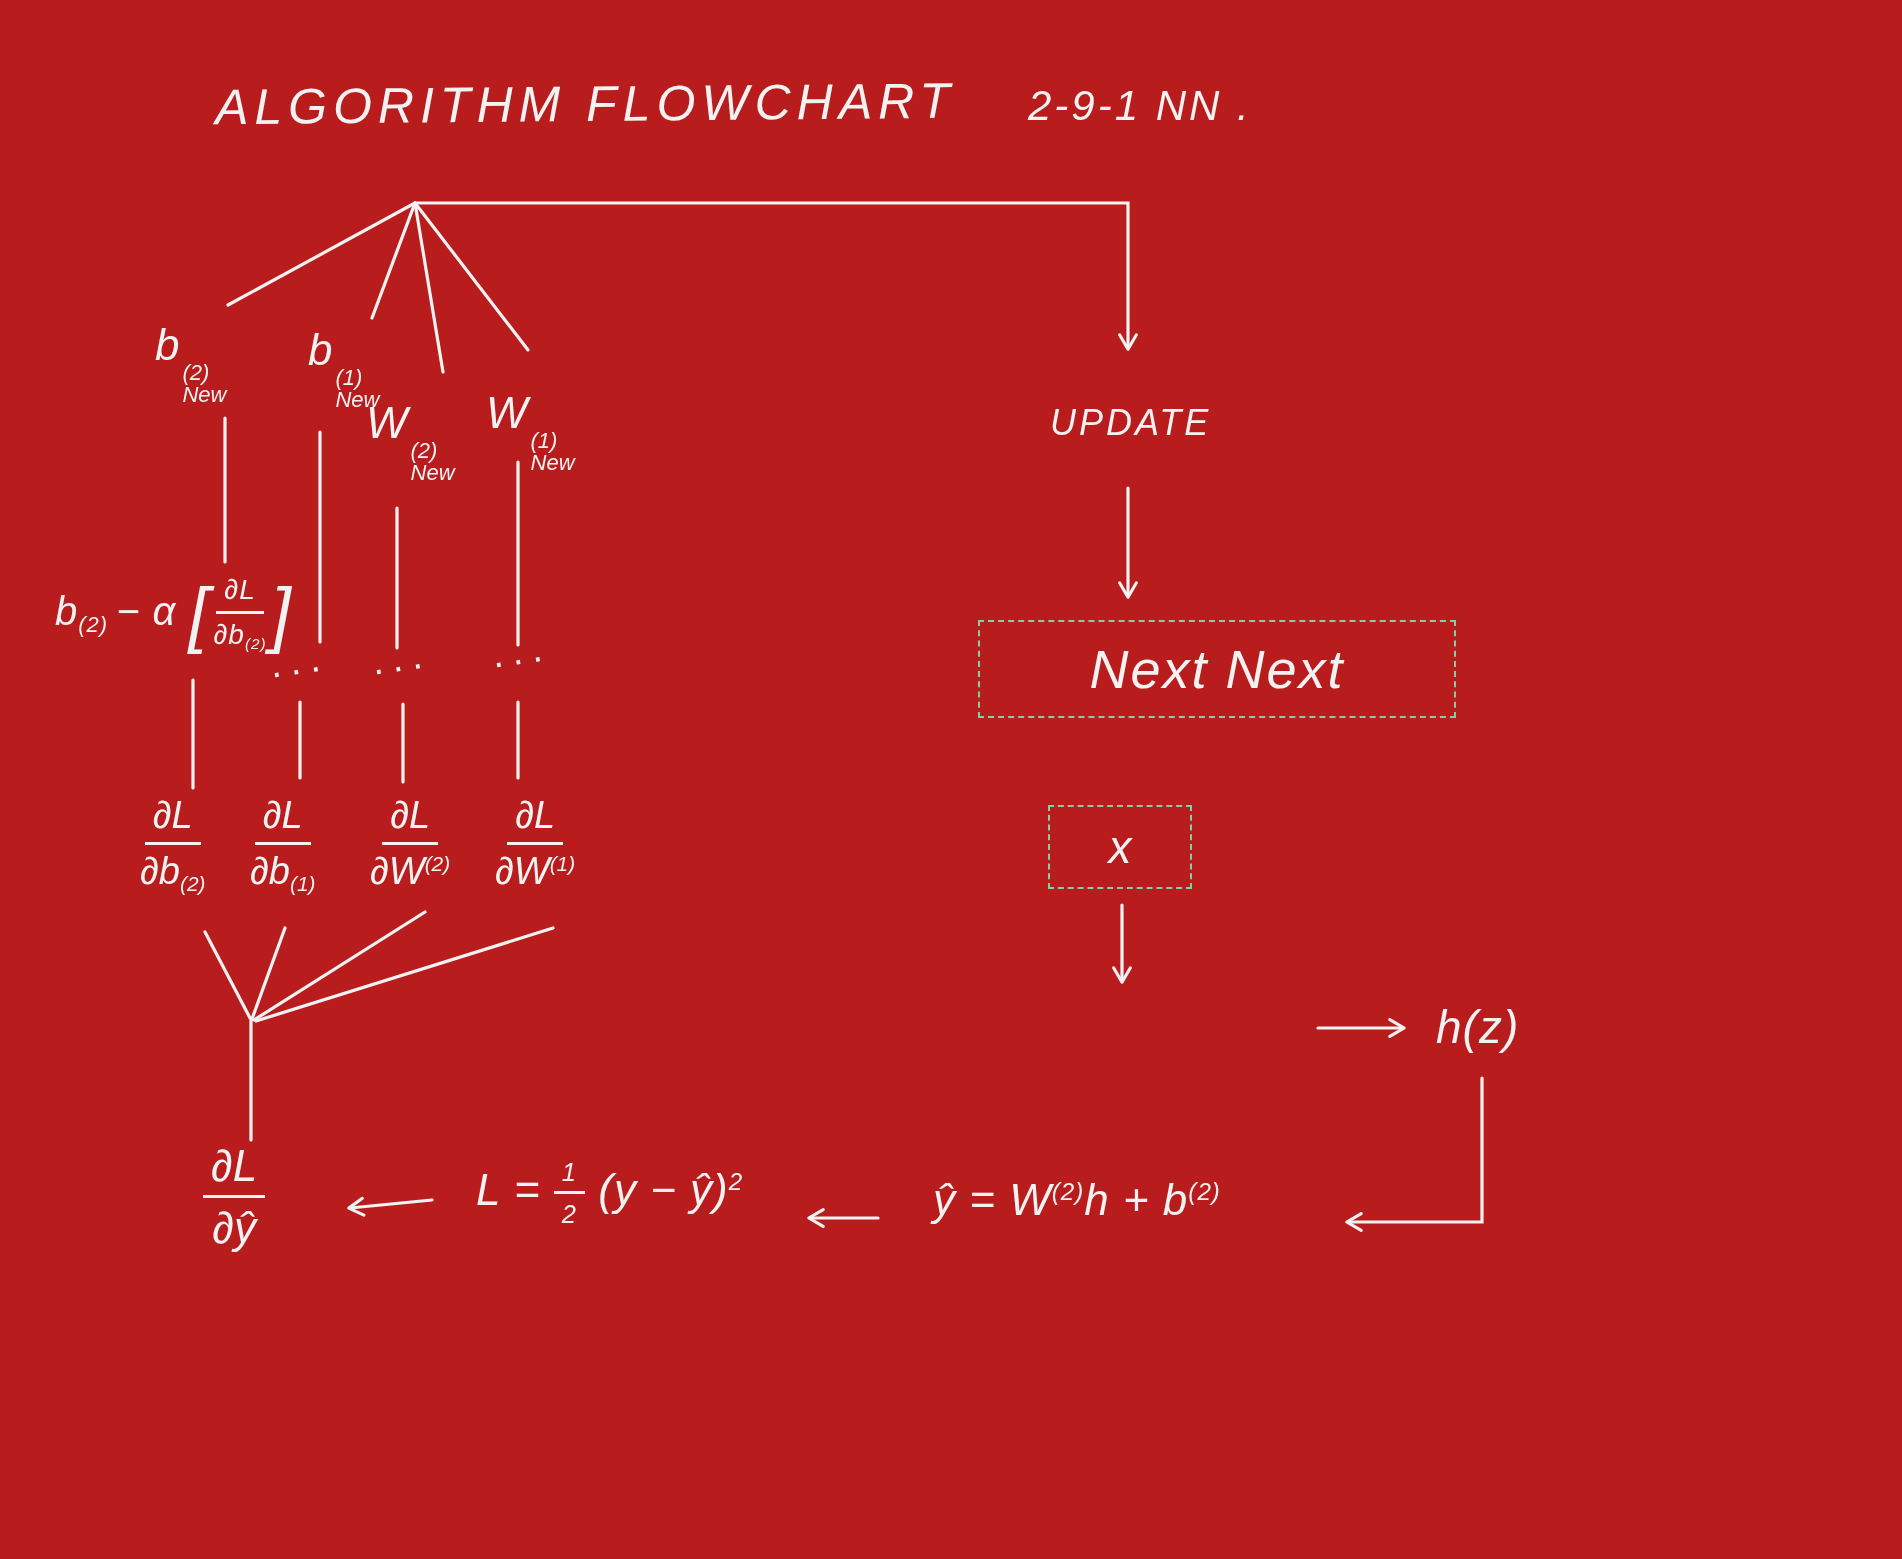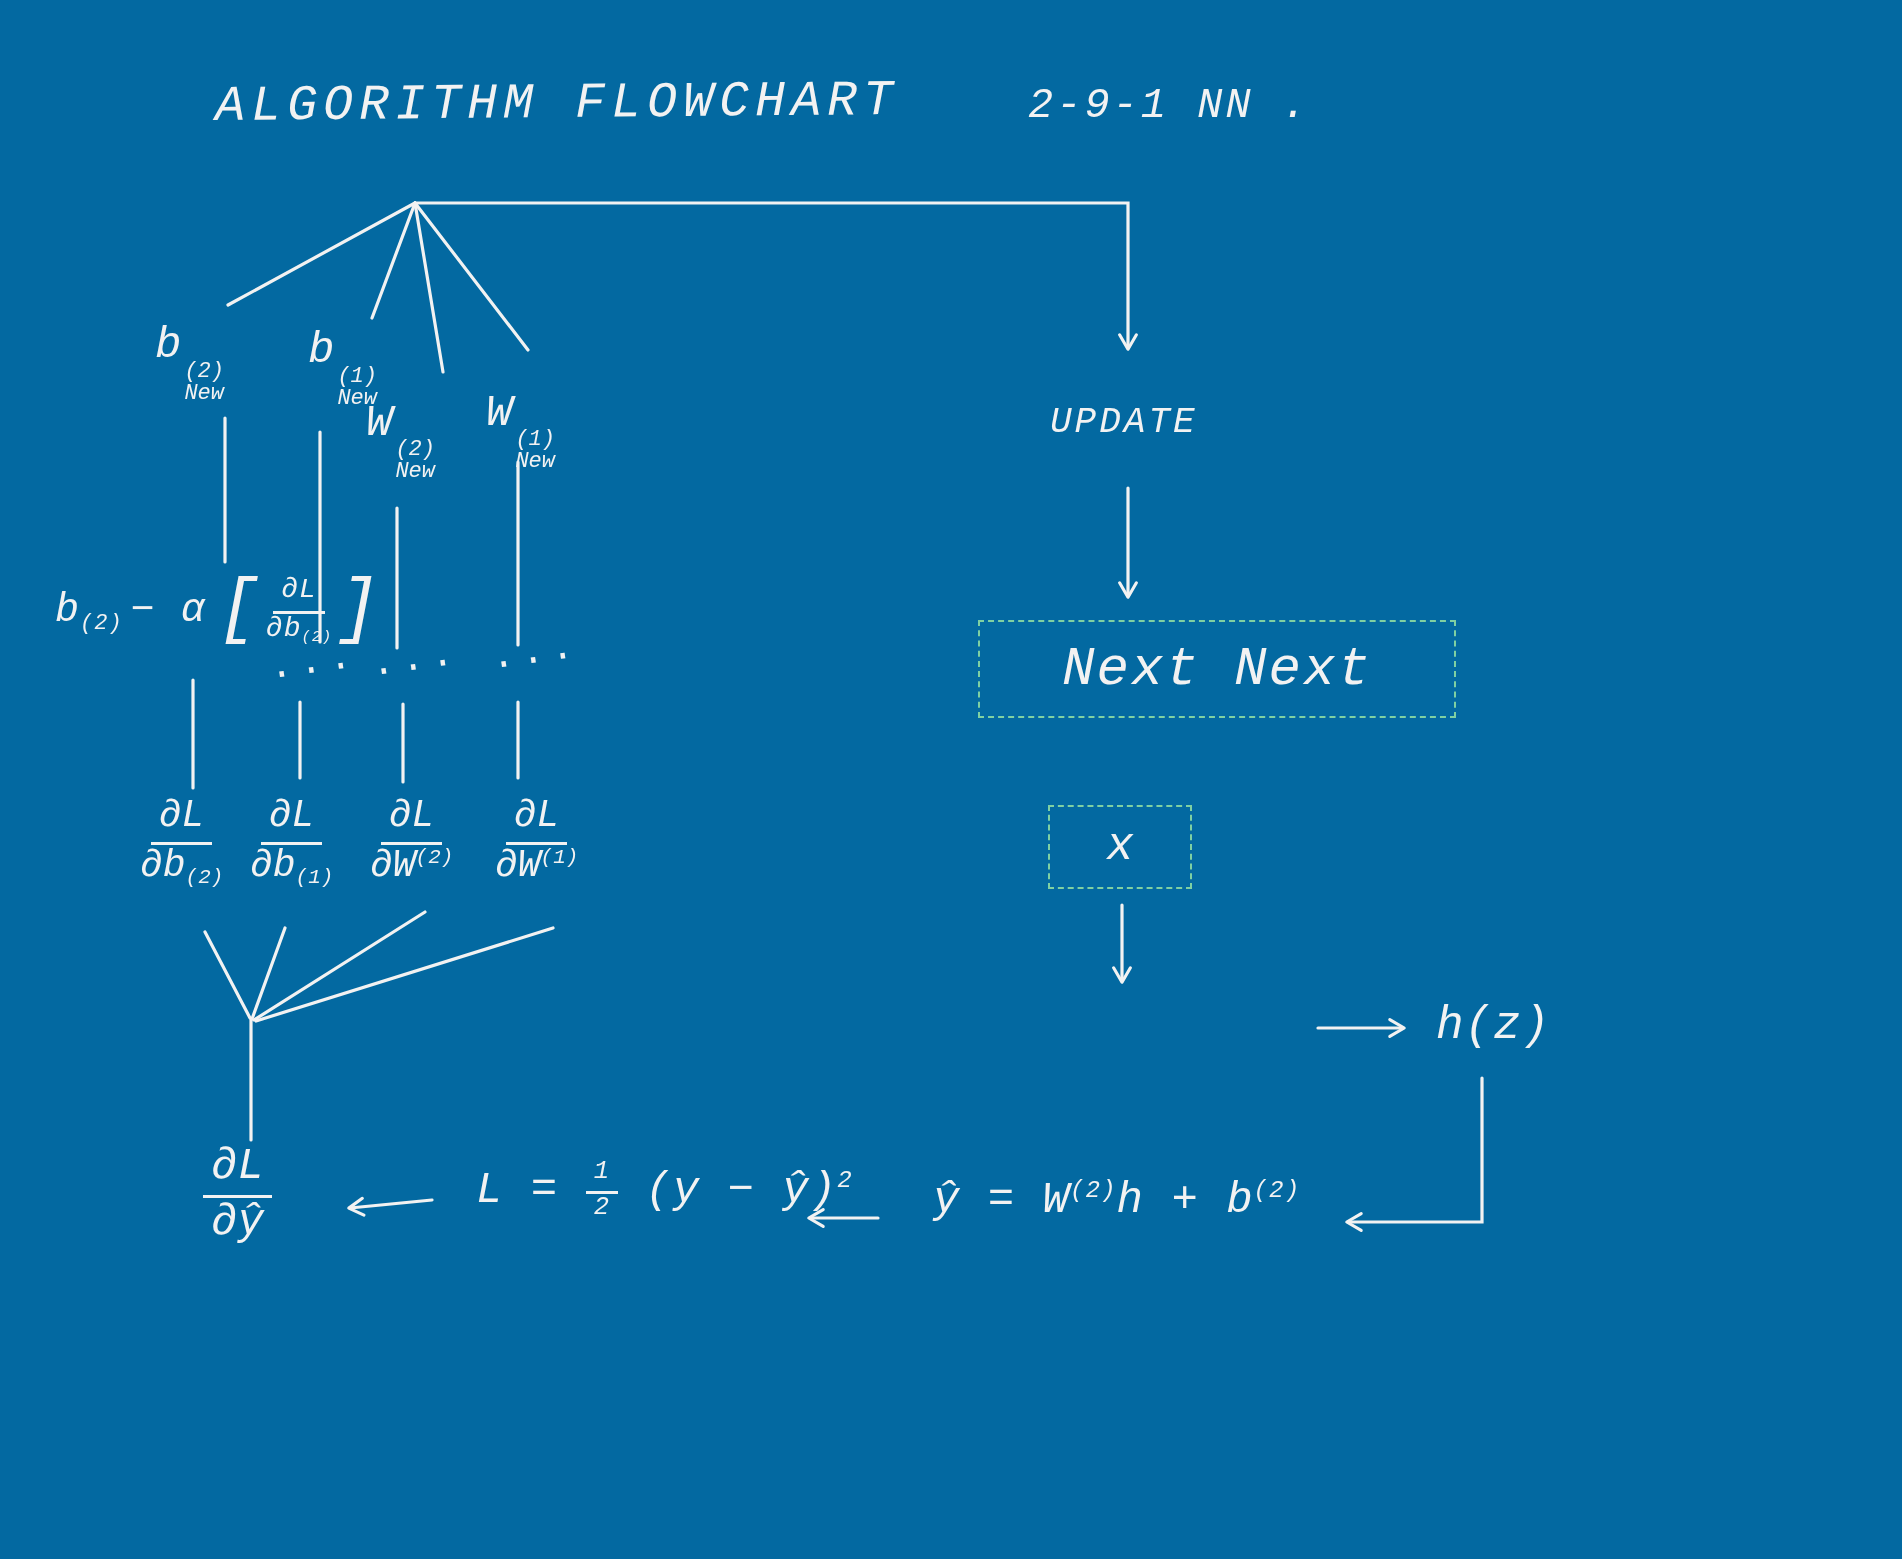--- a/index.html
+++ b/index.html
@@ -1,41 +1,41 @@
 <!DOCTYPE html>
 <html><head>
 <meta charset="utf-8">
 <style>
   * { margin: 0; padding: 0; box-sizing: border-box; }
   html, body { background: #000; }
   .canvas {
     position: relative;
     width: 1902px;
     height: 1559px;
-    background: #0369a1;
+    background: #b91c1c;
     color: #f2f2f2;
-    font-family: Liberation Mono, monospace;
+    font-family: Liberation Sans, sans-serif;
     overflow: hidden;
   }
   .strokes { position: absolute; left: 0; top: 0; width: 1902px; height: 1559px; }
   .label { position: absolute; white-space: nowrap; color: #f2f2f2; }
   .title { font-size: 50px; font-style: italic; letter-spacing: 6px; transform: rotate(-0.5deg); }
   .subtitle { font-size: 42px; letter-spacing: 3px; font-style: italic; }
   .param { font-size: 44px; font-style: italic; }
   .supsub {
     display: inline-flex; flex-direction: column; align-items: flex-start;
     line-height: 1.0; vertical-align: -0.45em; margin-left: 3px;
   }
   .ss-sup, .ss-sub { font-size: 22px; font-style: italic; }
   .eq { font-size: 44px; font-style: italic; letter-spacing: 1px; }
   .sup { font-size: 0.55em; vertical-align: 0.6em; }
   .sub { font-size: 0.55em; vertical-align: -0.35em; }
   .frac { display: inline-flex; flex-direction: column; align-items: center; vertical-align: middle; line-height: 1.1; }
   .frac .num { padding: 0 8px 5px; border-bottom: 3px solid #f2f2f2; }
-  .frac .den { }
+  .frac .den { padding-top: 6px; }
   .grad { font-size: 38px; font-style: italic; }
   .dots { font-size: 38px; letter-spacing: 7px; transform: rotate(-8deg); }
   .bracket { font-size: 1.8em; font-weight: 300; vertical-align: middle; line-height: 0.7; margin: 0 4px; }
   .op { margin: 0 8px; }
   .caps { font-size: 36px; letter-spacing: 3px; font-style: italic; }
   .dashed-box {
     position: absolute;
     border: 2.5px dashed #7fd0a2;
     display: flex; align-items: center; justify-content: center;
   }

